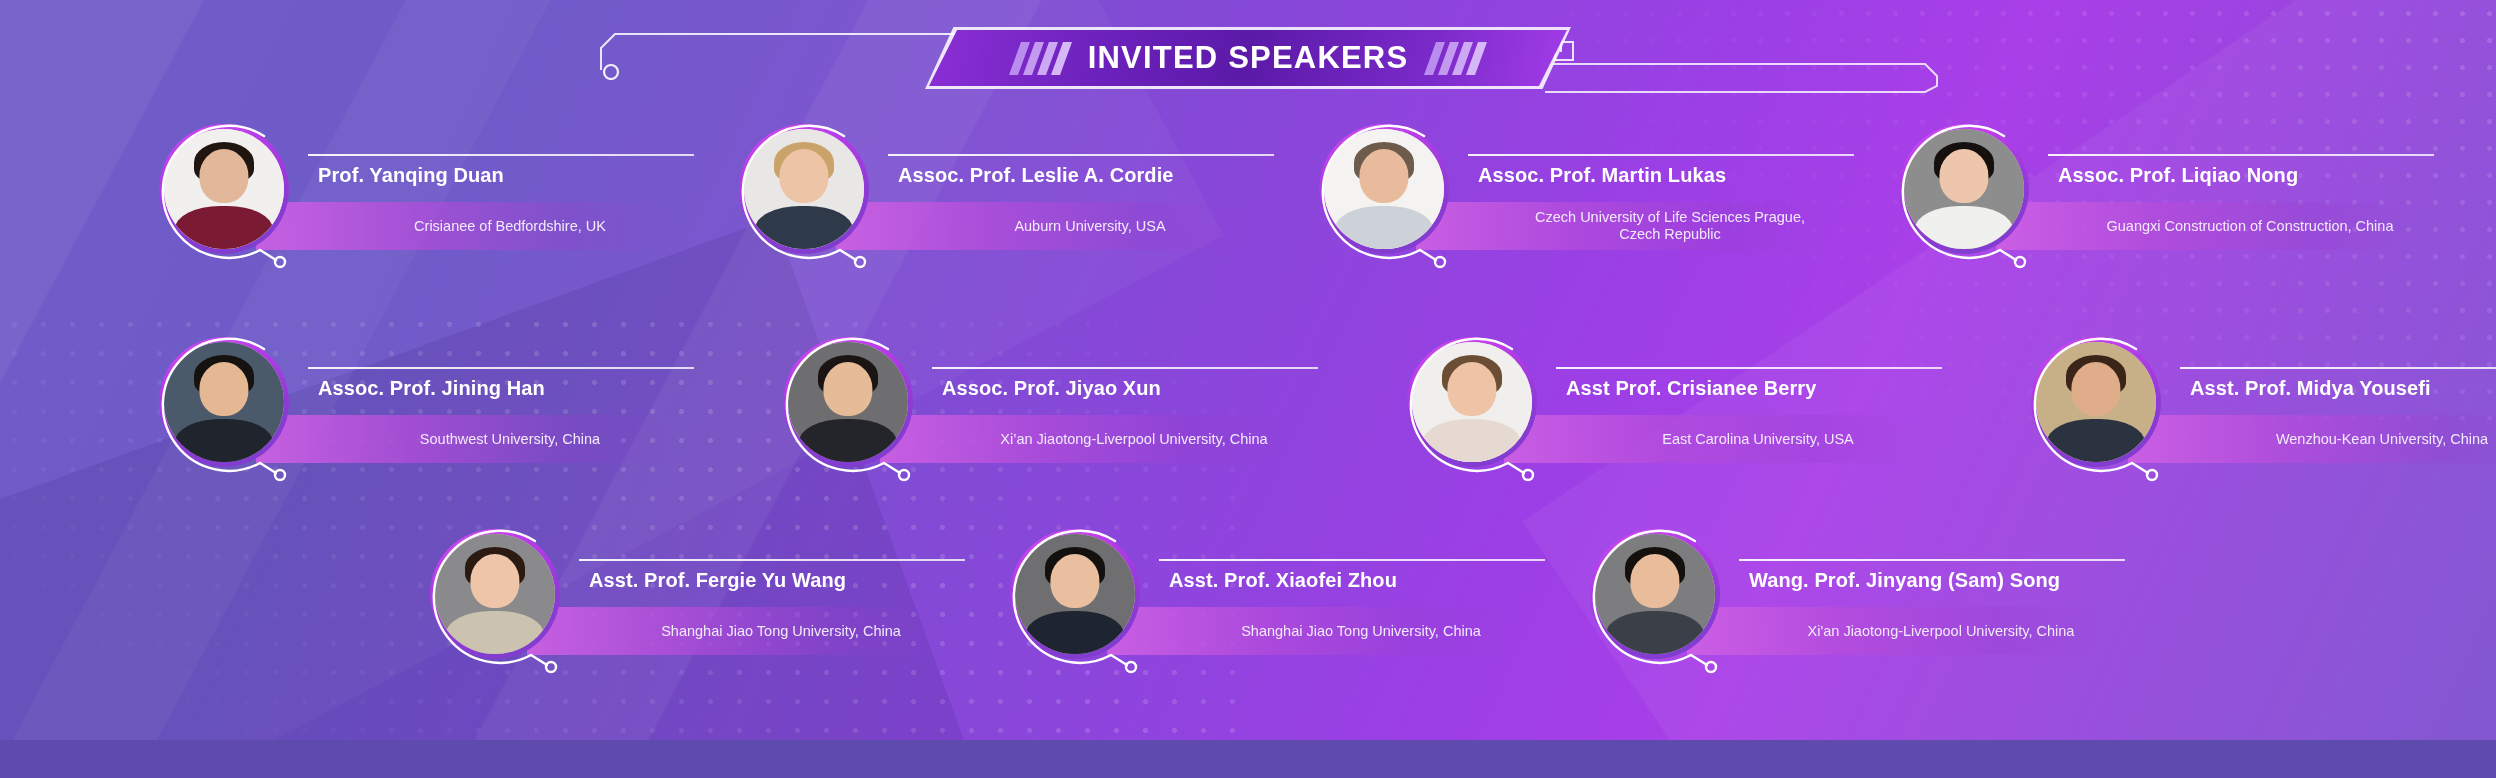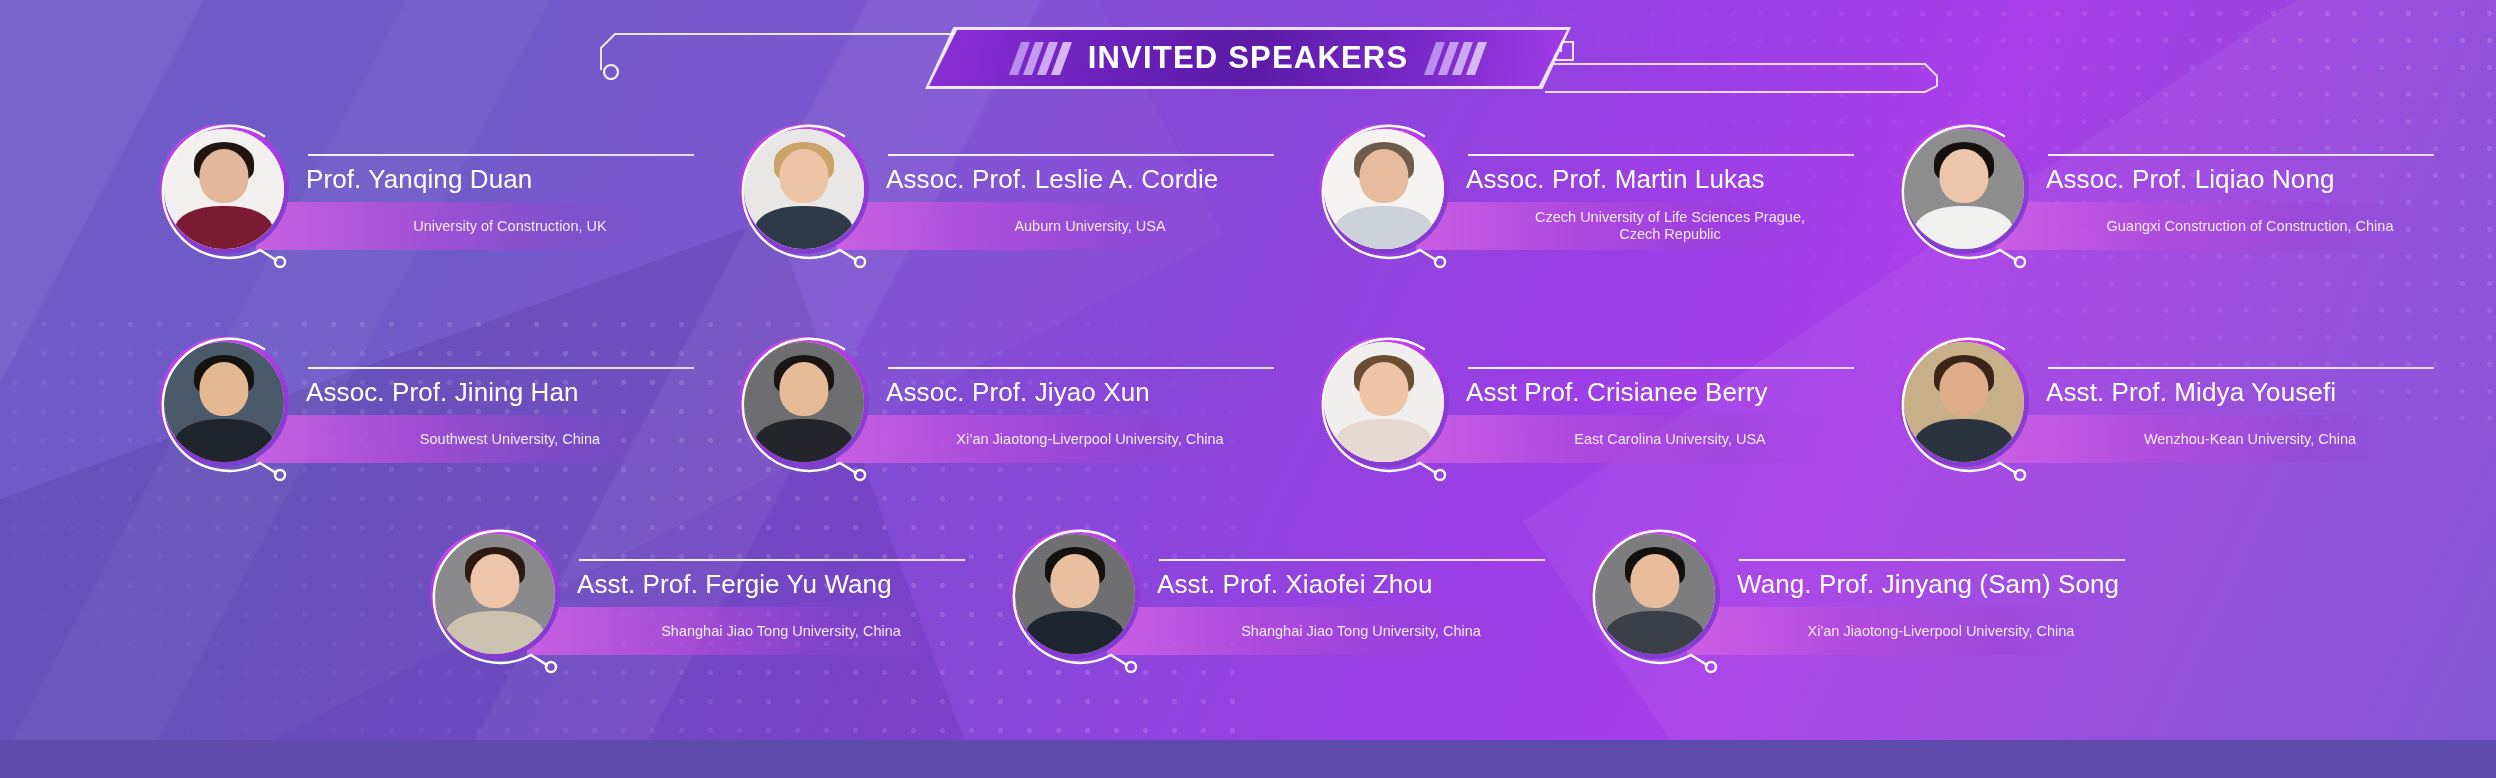--- a/index.html
+++ b/index.html
@@ -152,21 +152,21 @@
     white-space: nowrap;
     text-transform: uppercase;
   }
 
   
   .row {
     position: absolute;
     display: flex;
   }
   .row-1 { left: 152px; top: 122px; width: 2230px; }
-  .row-2 { left: 152px; top: 335px; width: 2230px; }
+  .row-2 { left: 152px; top: 335px; width: 2230px; gap: 44px; }
   .row-3 { left: 423px; top: 527px; width: 1690px; }
 
   .card {
     position: relative;
     width: 580px;
     height: 168px;
     flex: 0 0 580px;
   }
   .row-3 .card { flex: 0 0 580px; }
 
@@ -243,25 +243,25 @@
   .topline {
     position: absolute;
     left: 52px;
     top: 32px;
     right: 38px;
     height: 2px;
     background: linear-gradient(90deg, rgba(255,255,255,0.92), rgba(255,255,255,0.78));
   }
   .name {
     position: absolute;
-    left: 50px;
+    left: 62px;
     top: 42px;
     color: #ffffff;
-    font-size: 26px;
-    font-weight: 400;
+    font-size: 20px;
+    font-weight: 700;
     letter-spacing: 0.1px;
     white-space: nowrap;
   }
   .affil-bar {
     position: absolute;
     left: 0;
     top: 80px;
     right: 58px;
     height: 48px;
     background: linear-gradient(90deg, rgba(206,96,228,0.92) 0%, rgba(181,76,219,0.72) 38%, rgba(150,63,205,0.30) 74%, rgba(140,60,200,0.0) 100%);
@@ -343,21 +343,21 @@
           <path d="M112 14 A 66 66 0 1 0 108 128" fill="none" stroke="#ffffff" stroke-width="2.4" stroke-linecap="round"></path>
           <path d="M108 128 L124 138" fill="none" stroke="#ffffff" stroke-width="2.4" stroke-linecap="round"></path>
           <circle cx="128" cy="140" r="5" fill="none" stroke="#ffffff" stroke-width="2.4"></circle>
         </svg>
       </div>
       <div class="card-body">
         <div class="topline"></div>
         <div class="name">Prof. Yanqing Duan</div>
         <div class="affil-bar"></div>
         <div class="affil">
-            <span>University of Construction, UK</span>
+            <span>Crisianee of Bedfordshire, UK</span>
           </div>
       </div>
     </div>
       <div class="card">
       <div class="avatar-wrap">
         <div class="avatar-ring">
           <div class="avatar-photo">
             <div class="ph-bg" style="background:#e9e7e6"></div>
             <div class="ph-hair" style="background:#caa36a"></div>
             <div class="ph-head" style="background:#eec4a6"></div>

